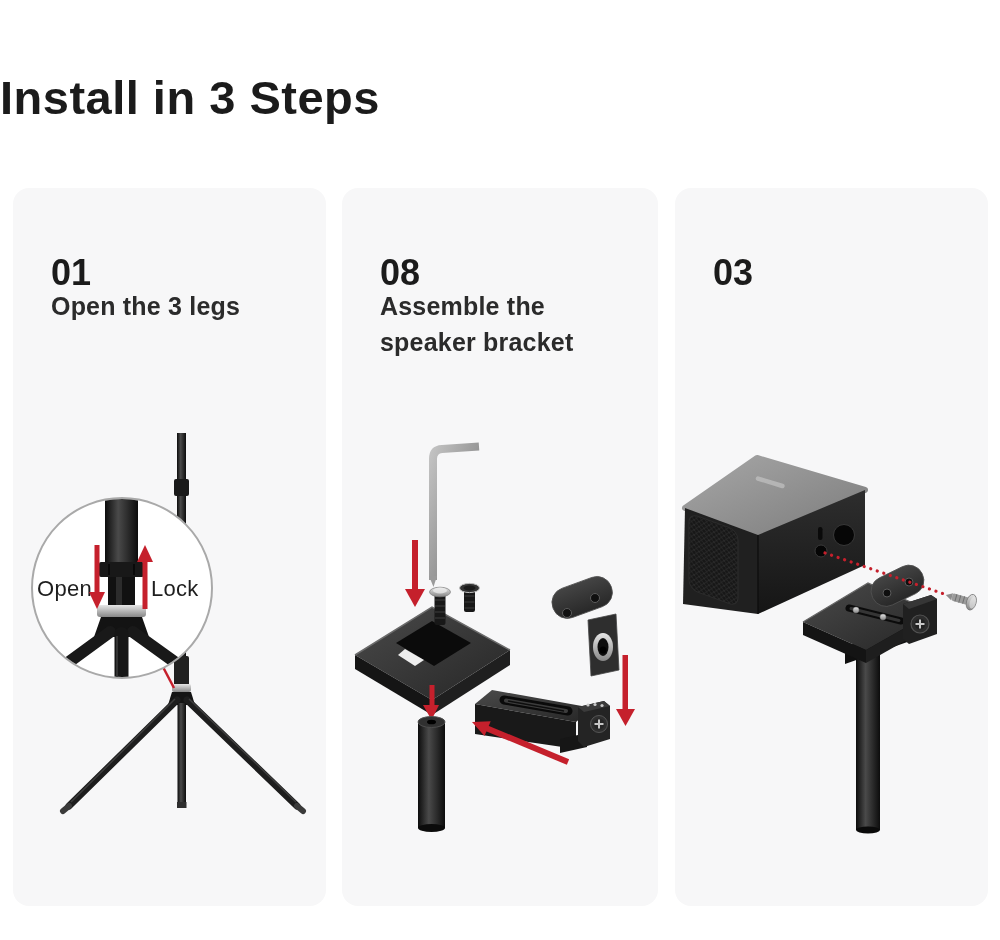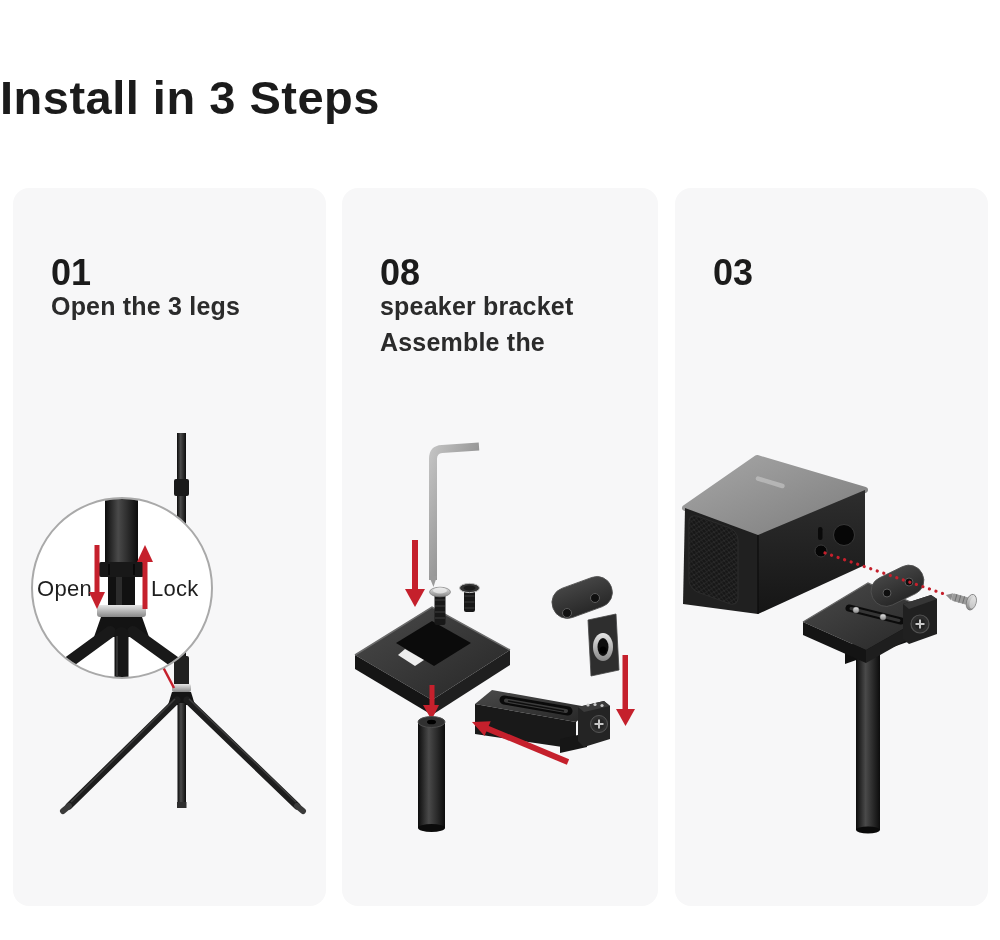--- a/index.html
+++ b/index.html
@@ -133,22 +133,22 @@
         <rect x="129.5" y="372" width="5" height="49"></rect>
         <polygon points="124,374 140,374 132,357"></polygon>
       </g>
     </g>
   </svg>
 </div>
 
 <div class="panel" id="panel-2">
   <div class="step-number">08</div>
   <div class="caption">
+    <div>Assemble the</div>
     <div>speaker bracket</div>
-    <div>Assemble the</div>
   </div>
   <svg class="illustration" viewBox="0 0 316 718">
     <g>
       <path d="M13,467 L90,419 L168,462 L90,512 Z" fill="url(#gradPlateTop)"></path>
       <path d="M13,467 L13,481 L90,527 L90,512 Z" fill="#151515"></path>
       <path d="M90,512 L90,527 L168,477 L168,462 Z" fill="#1f1f1f"></path>
       <path d="M13,467 L90,419 L168,462" fill="none" stroke="#6b6b6b" stroke-width="1.5"></path>
       <path d="M54,455 L90,433 L129,455 L92,478 Z" fill="#0b0b0b"></path>
       <path d="M63,461 L82,472 L73,478 L56,467 Z" fill="#eeeeee"></path>
     </g>

